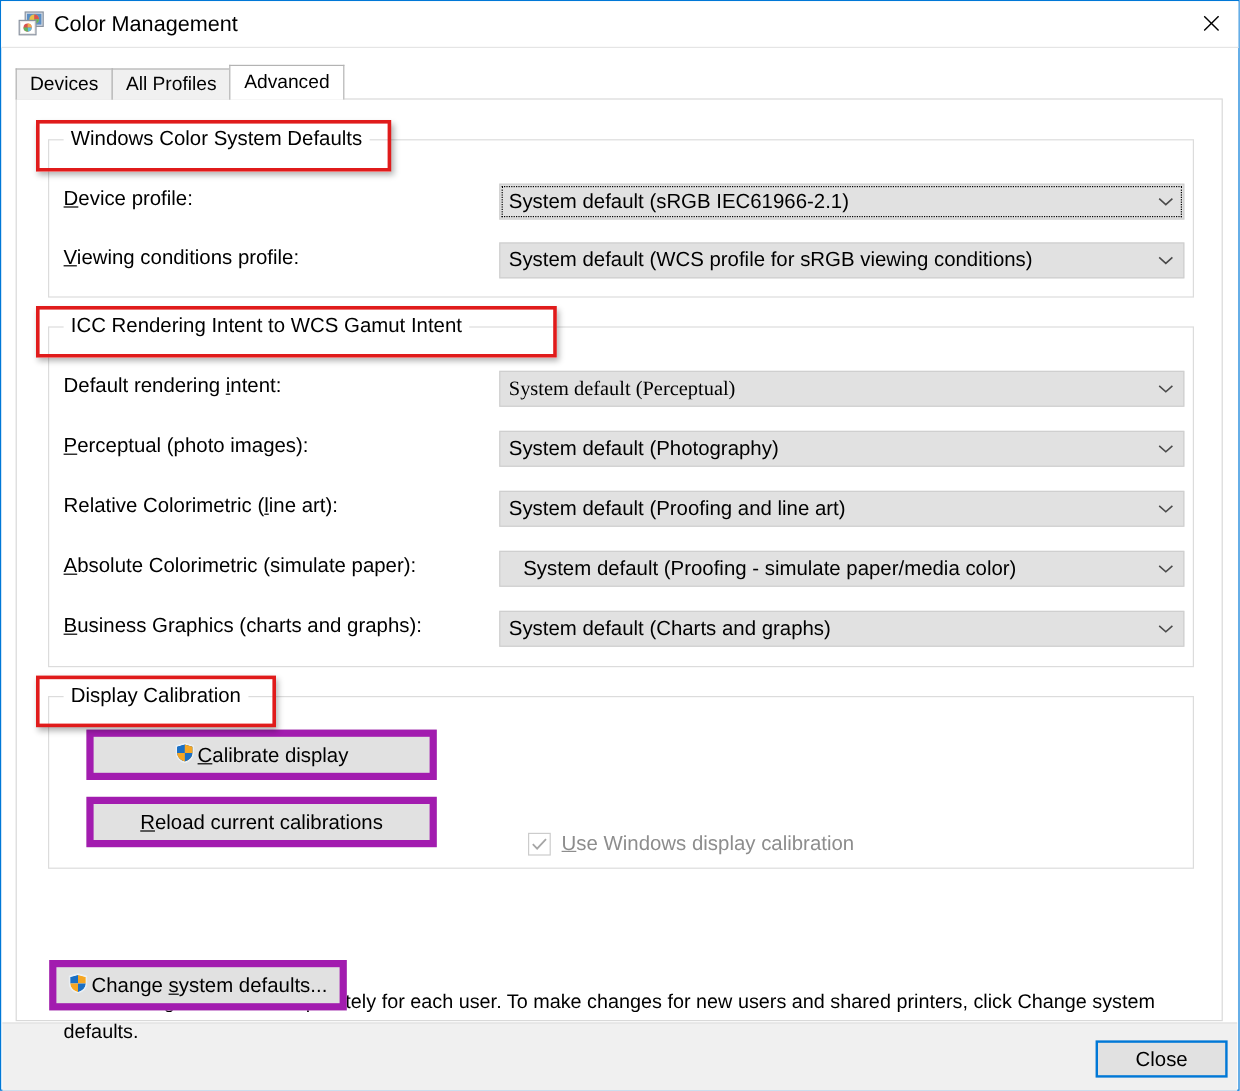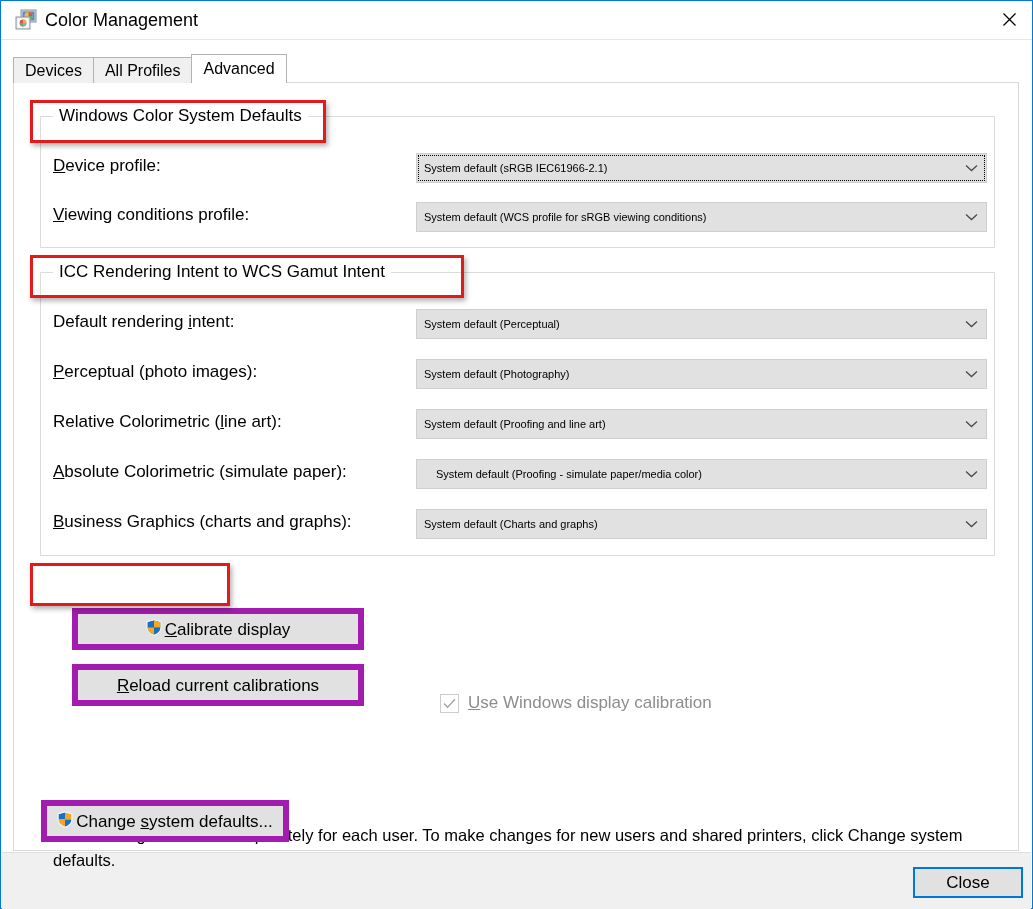--- a/index.html
+++ b/index.html
@@ -151,21 +151,21 @@
     align-items: center;
     cursor: default;
   }
   .combo.focused {
     outline: 1px dotted #000;
     outline-offset: -3px;
   }
   .combo .combo-text {
     flex: 1 1 auto;
     padding-left: 7px;
-    font-size: 11px;
+    font-size: 17px;
     color: #000;
     white-space: nowrap;
     overflow: hidden;
     line-height: 20px;
   }
   .combo .chev {
     flex: 0 0 auto;
     width: 30px;
     display: flex;
     align-items: center;
@@ -339,21 +339,21 @@
       </div>
     </div>
 
     <div class="groupbox" style="left:26px; top:189px; width:955px; height:284px;">
       <div class="group-title">ICC Rendering Intent to WCS Gamut Intent</div>
     </div>
 
     <div class="field-label" style="left:39px; top:229px;">
       <span>Default rendering </span><span class="acc">i</span><span>ntent:</span>
     </div>
-    <div class="combo" style="left:402px; top:226px; width:571px;">
+    <div class="combo" style="left:402px; top:226px; width:571px;font-family:Liberation Serif, serif;">
       <div class="combo-text">System default (Perceptual)</div>
       <div class="chev">
         <svg width="13" height="8" viewBox="0 0 13 8">
             <polyline points="1,1.5 6.5,6.5 12,1.5" fill="none" stroke="#4a4a4a" stroke-width="1.3"></polyline>
           </svg>
       </div>
     </div>
 
     <div class="field-label" style="left:39px; top:279px;">
       <span></span><span class="acc">P</span><span>erceptual (photo images):</span>
@@ -396,20 +396,23 @@
     </div>
     <div class="combo" style="left:402px; top:426px; width:571px;">
       <div class="combo-text">System default (Charts and graphs)</div>
       <div class="chev">
         <svg width="13" height="8" viewBox="0 0 13 8">
             <polyline points="1,1.5 6.5,6.5 12,1.5" fill="none" stroke="#4a4a4a" stroke-width="1.3"></polyline>
           </svg>
       </div>
     </div>
 
+    <div class="groupbox" style="left:26px; top:497px; width:955px; height:144px;">
+      <div class="group-title">Display Calibration</div>
+    </div>
 
     <div class="btn" style="left:58px; top:525px; width:292px; height:42px;">
       <span class="shield">
         <svg width="16" height="17" viewBox="0 0 16 17">
           <path d="M8 0.5 L15.2 2.6 L15.2 8.2 C15.2 12.5 11.8 15.4 8 16.5 C4.2 15.4 0.8 12.5 0.8 8.2 L0.8 2.6 Z" fill="#ffffff"></path>
           <path d="M8 1.4 L14.4 3.2 L14.4 8.2 C14.4 12 11.4 14.6 8 15.6 L8 1.4 Z" fill="#f5a623"></path>
           <path d="M8 1.4 L1.6 3.2 L1.6 8.2 C1.6 12 4.6 14.6 8 15.6 L8 1.4 Z" fill="#1a6fc4"></path>
           <path d="M8 1.4 L14.4 3.2 L14.4 8.5 L8 8.5 Z" fill="#1a6fc4"></path>
           <path d="M8 8.5 L1.6 8.5 L1.6 3.2 L8 1.4 Z" fill="#1a6fc4"></path>
           <path d="M8 1.4 L14.4 3.2 L14.4 8.5 L8 8.5 Z" fill="#f5a623"></path>

